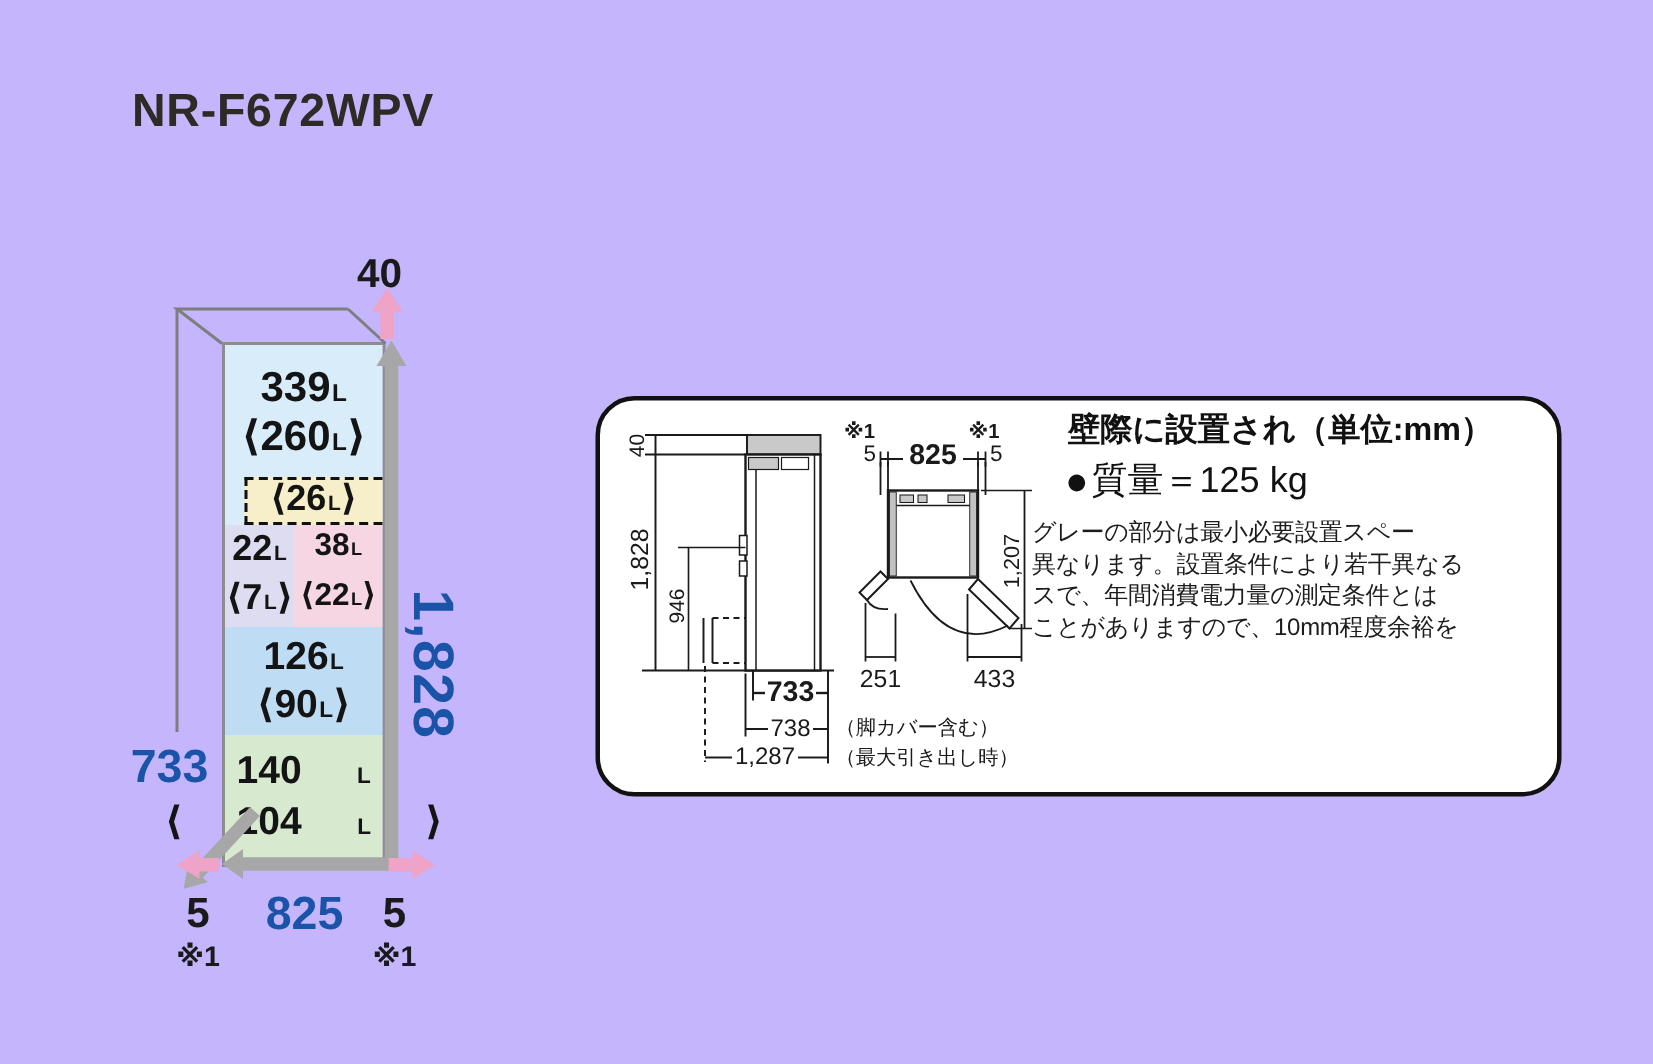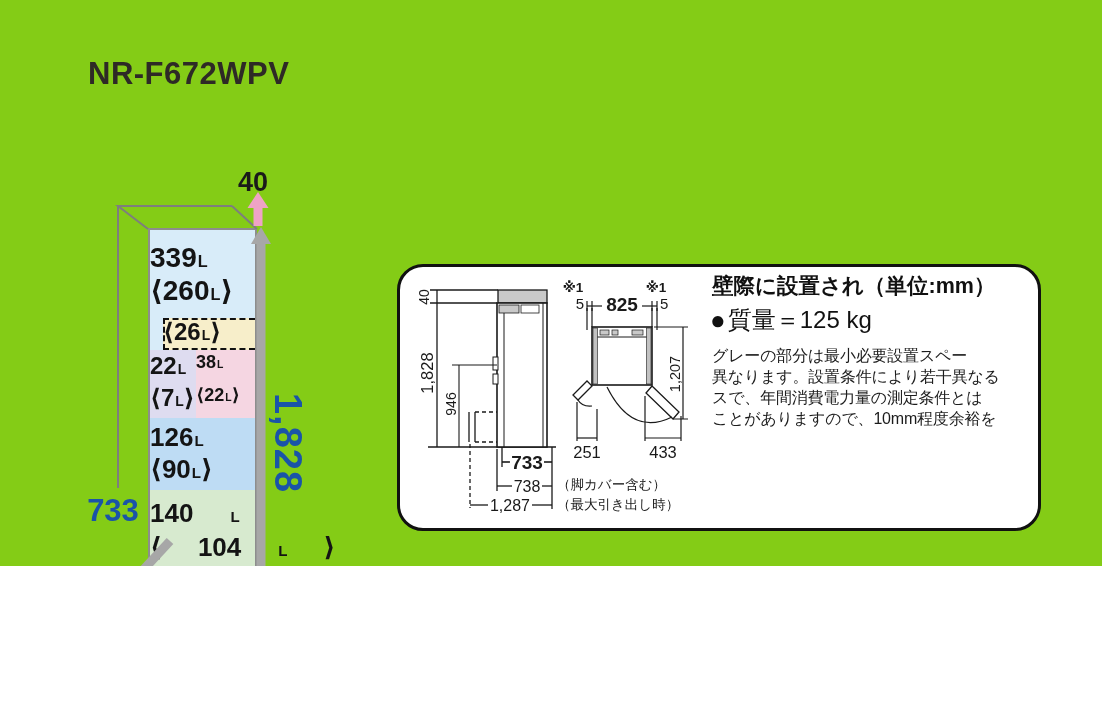--- a/index.html
+++ b/index.html
@@ -1,40 +1,40 @@
 <!DOCTYPE html>
 <html><head>
 <meta charset="utf-8">
 <style>
   html,body{margin:0;padding:0;background:#ffffff;}
-  #page{position:relative;width:1102px;height:566px;background:#84cc16;overflow:hidden;
+  #page{position:relative;width:1102px;height:709px;background:#c4b5fd;overflow:hidden;
         font-family:"Liberation Sans","DejaVu Sans",sans-serif;color:#141414;}
   .abs{position:absolute;}
   
   #model-title{left:88px;top:56px;font-size:31px;font-weight:600;color:#2e2a26;letter-spacing:.5px;}
   
   #fridge-face{left:148px;top:228px;width:109px;height:350px;border:2px solid #8d8d8d;box-sizing:border-box;}
   .sec{position:absolute;}
   .sec-blue-top{left:0;top:0;width:105px;height:120px;background:#d8ecf9;}
   .sec-cream{left:13px;top:88px;width:92px;height:32px;background:#f7eeca;
              border:2px dashed #111;border-right:none;box-sizing:border-box;}
   .sec-lavender{left:0;top:120px;width:46px;height:68px;background:#dedcf0;}
   .sec-pink{left:46px;top:120px;width:59px;height:68px;background:#f5d6e2;}
   .sec-blue-mid{left:0;top:188px;width:105px;height:72px;background:#bedcf4;}
   .sec-green{left:0;top:260px;width:105px;height:86px;background:#d7eacf;}
   .seclabel{position:absolute;}
-  .line{display:flex;align-items:baseline;height:32px;font-weight:bold;color:#141414;}
+  .line{display:flex;align-items:baseline;justify-content:center;height:32px;font-weight:bold;color:#141414;}
   .num{font-weight:bold;}
   .unit{font-weight:bold;font-size:.58em;margin-left:1px;}
   
   .lbl-main{left:0;top:12px;width:105px;font-size:28px;}
   .lbl-chilled{left:13px;top:88px;width:92px;font-size:24px;}
   .lbl-chilled .line{height:30px;}
   .lbl-ice{left:0;top:122px;width:46px;font-size:24px;}
-  .lbl-smfz{left:46px;top:122px;width:59px;font-size:18px;}
+  .lbl-smfz{left:46px;top:122px;width:59px;font-size:21px;}
   .lbl-fz{left:0;top:192px;width:105px;font-size:26px;}
   .lbl-veg{left:0;top:268px;width:105px;font-size:26px;}
   .lbl-veg .line{height:34px;gap:36px;}
   
   .dim-blue{color:#1a54a8;font-weight:bold;text-align:center;}
   .dim-black{color:#1a1a1a;font-weight:600;text-align:center;}
   #dim-top-clearance{left:230px;top:167px;width:46px;font-size:27px;}
   #dim-height{left:202px;top:421px;width:170px;height:44px;font-size:38px;transform:rotate(90deg);letter-spacing:1px;}
   #dim-depth{left:76px;top:493px;width:74px;font-size:31px;}
   #dim-width{left:160px;top:591px;width:86px;font-size:31px;}
@@ -42,21 +42,21 @@
   #dim-gap-right{left:241px;top:593px;width:44px;font-size:28px;}
   #dim-gap-left-note{left:104px;top:627px;width:56px;font-size:19px;}
   #dim-gap-right-note{left:235px;top:627px;width:56px;font-size:19px;}
   
   #spec-panel{left:397px;top:264px;width:644px;height:267px;border:3px solid #111;border-radius:26px;box-sizing:border-box;background:#fff;}
   #panel-title{left:712px;top:271px;font-size:21.5px;font-weight:bold;color:#111;}
   #weight-row{left:710px;top:304px;font-size:24px;font-weight:500;color:#111;display:flex;align-items:center;}
   #weight-row .bullet{font-size:26px;margin-right:2px;}
   .jp-block{font-size:16px;line-height:21px;color:#1c1c1c;font-weight:500;letter-spacing:-.2px;}
   .jp-block div{white-space:nowrap;}
-  #panel-desc{left:712px;top:345px;width:328px;}
+  #panel-desc{left:688px;top:345px;width:328px;}
   #panel-note{left:712px;top:454px;width:328px;}
   
   svg text{font-family:"Liberation Sans","DejaVu Sans",sans-serif;fill:#1a1a1a;}
 </style>
 </head>
 <body>
 
 <div id="page">
 
   <div id="model-title" class="abs">NR-F672WPV</div>

